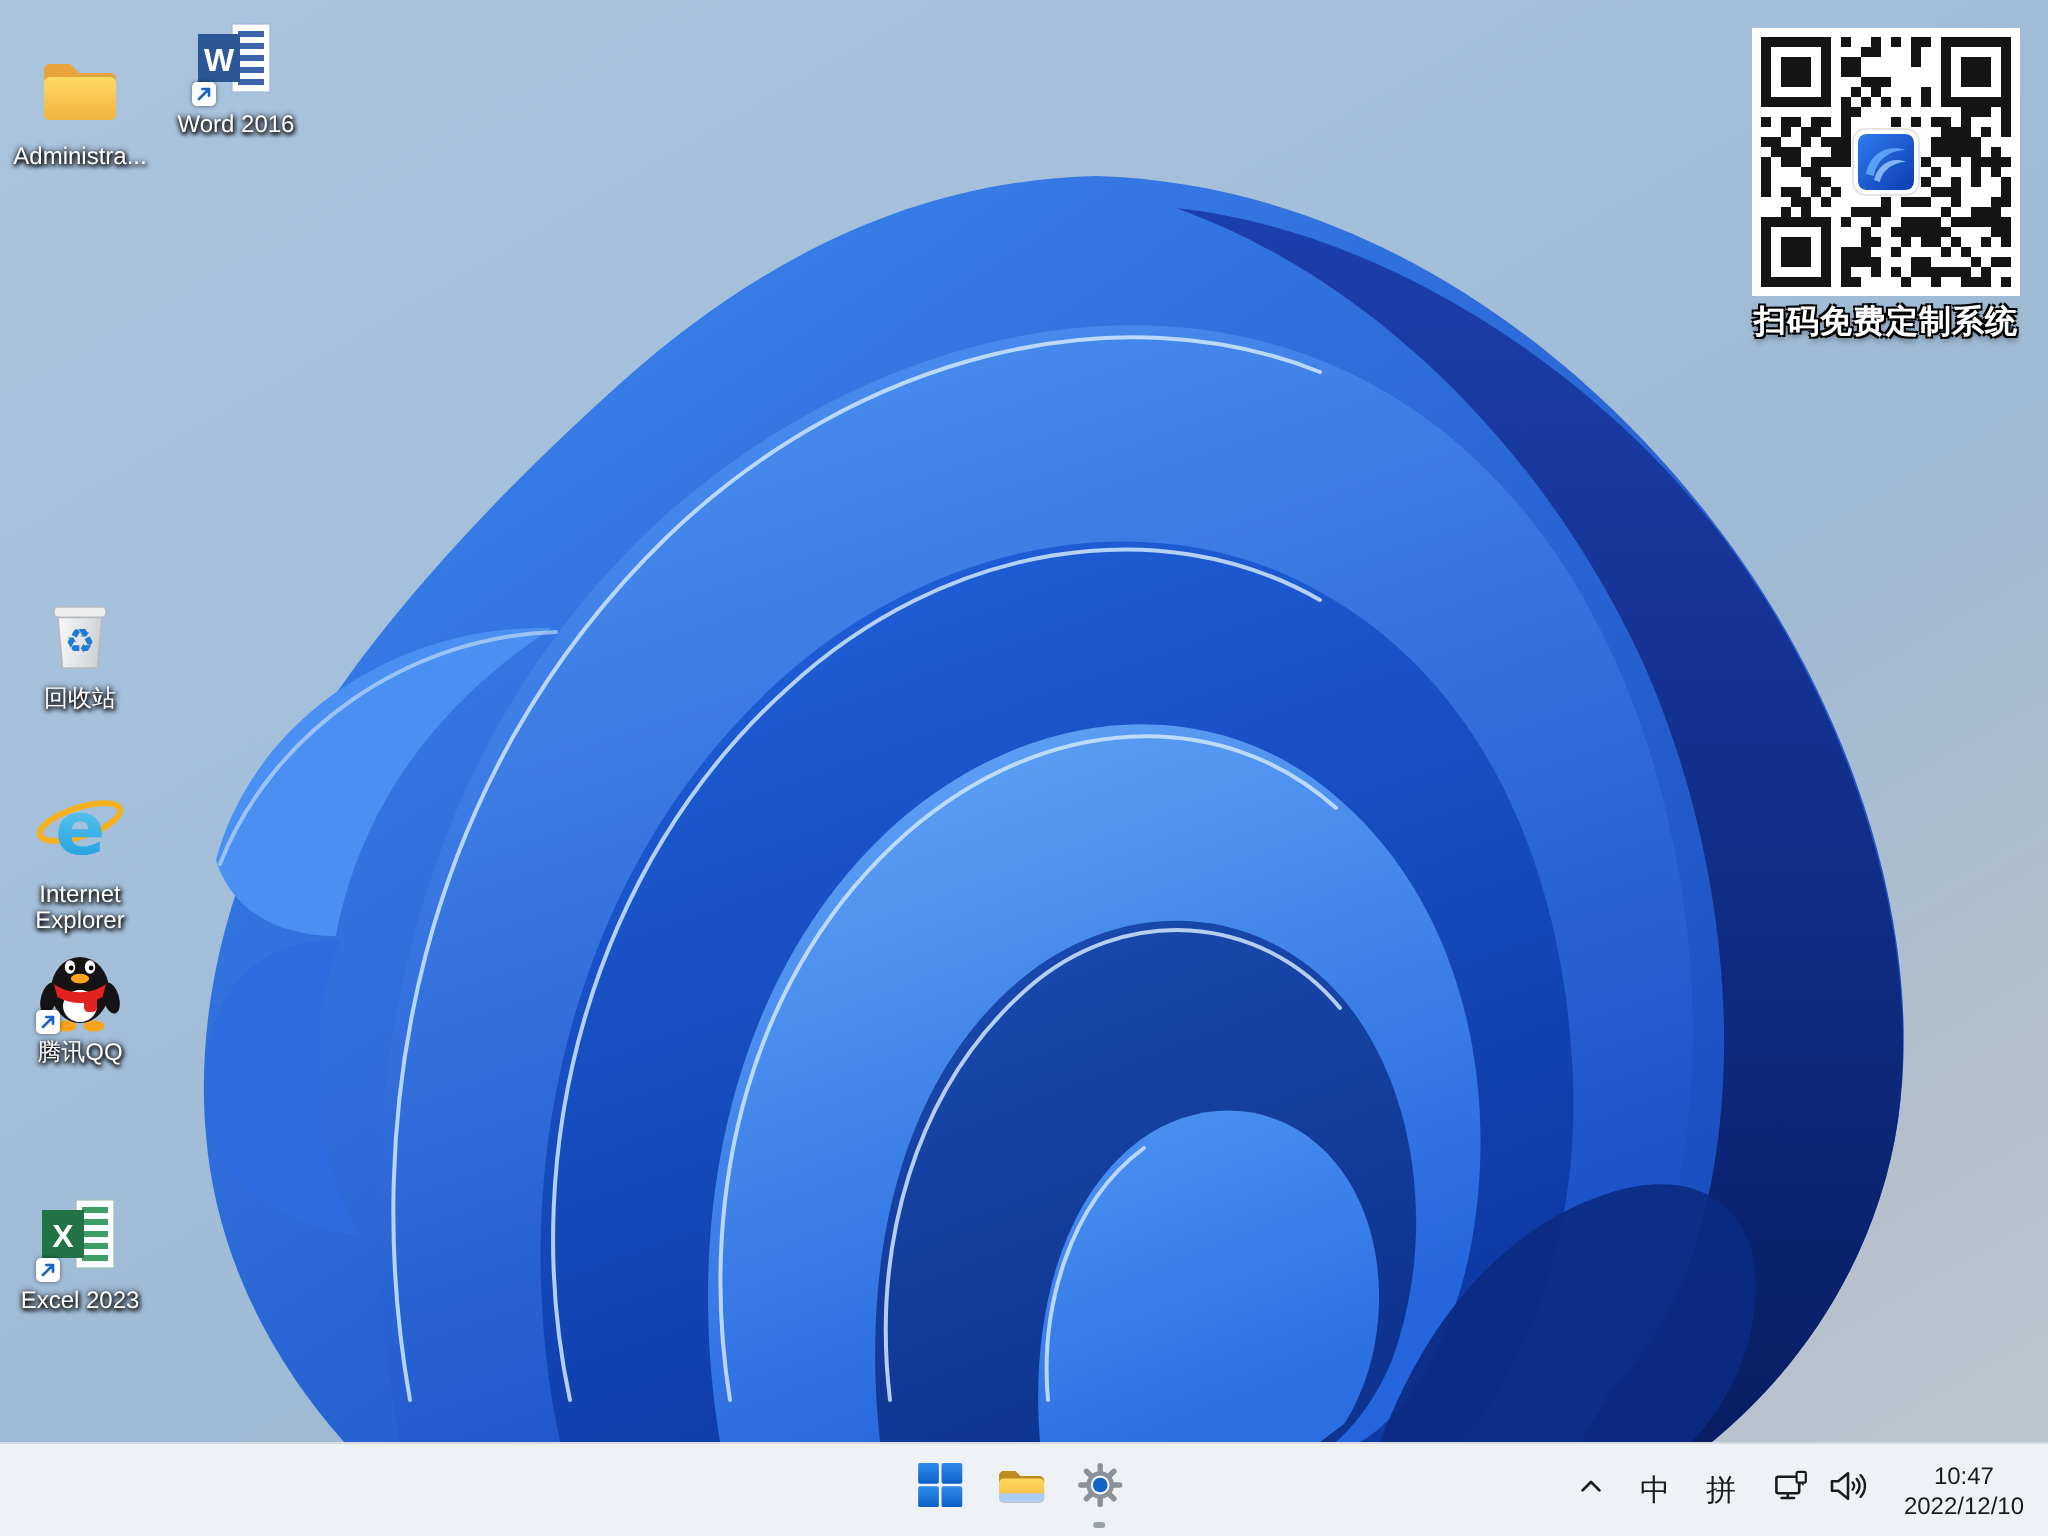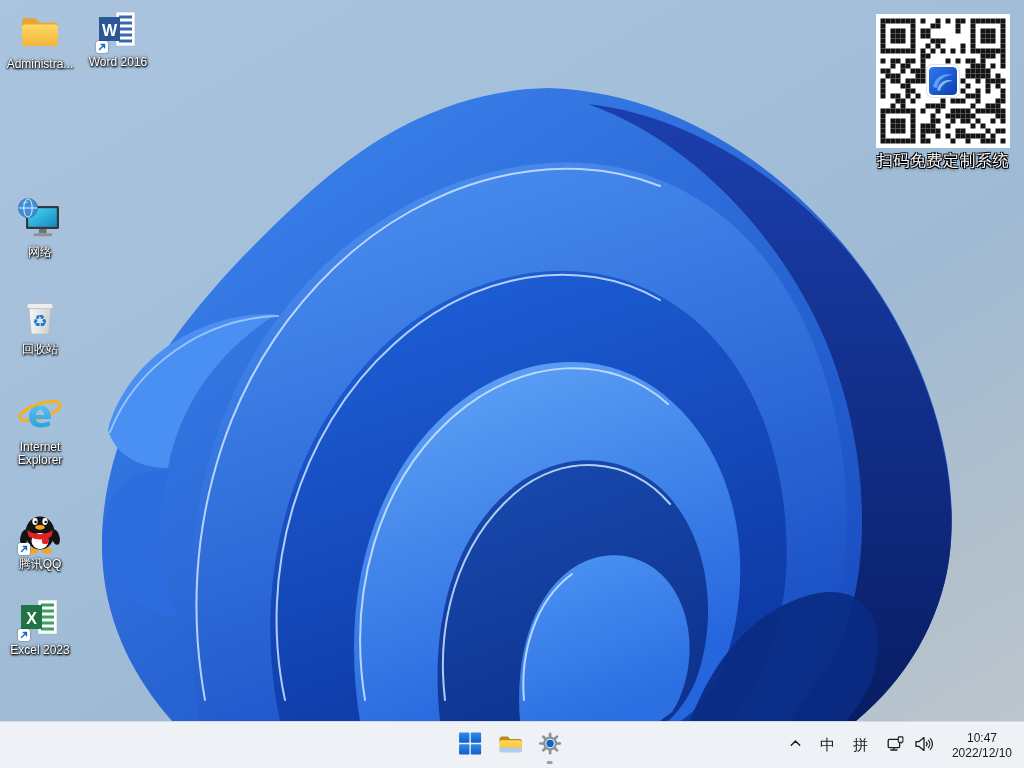--- a/index.html
+++ b/index.html
@@ -37,21 +37,21 @@
   
   .qr { position:absolute; top:14px; right:14px; width:134px; }
   .qr-box { width:134px; height:134px; background:#fff; position:relative; }
   .qr-logo {
     position:absolute; left:50%; top:50%; transform:translate(-50%,-50%);
     width:32px; height:32px; background:#fff; border-radius:6px; padding:2px;
     box-shadow:0 0 0 1px #e4e4e4;
   }
   .qr-logo svg { display:block; border-radius:4px; }
   .qr-caption {
-    margin-top:3px; text-align:center; font-size:16px; font-weight:normal; color:#fff;
+    margin-top:3px; text-align:center; font-size:16px; font-weight:bold; color:#fff;
     letter-spacing:.5px; white-space:nowrap;
     text-shadow:-1px -1px 0 #000, 1px -1px 0 #000, -1px 1px 0 #000, 1px 1px 0 #000, 0 2px 3px rgba(0,0,0,.5);
   }
 
   
   .taskbar {
     position:absolute; left:0; bottom:0; width:1024px; height:47px;
     background:#eef1f6; border-top:1px solid #d7dadf;
   }
   .tb-center {
@@ -145,21 +145,21 @@
     <g fill="none" stroke="#cfe7ff" stroke-width="2" opacity="0.85" stroke-linecap="round">
       <path d="M205 700 C180 560 208 390 334 268 C430 176 560 146 660 186"></path>
       <path d="M285 700 C258 575 296 432 394 344 C472 272 580 254 660 300"></path>
       <path d="M365 700 C348 595 376 484 454 416 C522 357 610 352 668 404"></path>
       <path d="M445 700 C436 625 456 545 514 494 C562 452 630 456 670 504"></path>
       <path d="M524 700 C520 655 534 602 572 574"></path>
       <path d="M110 432 C136 366 204 318 278 316" opacity="0.7"></path>
     </g>
   </svg>
 
-  <div class="dicon" style="left:1px;top:8px">
+  <div class="dicon" style="left:1px;top:22px">
     <div class="glyph">
       <svg viewBox="0 0 48 48" width="48" height="48">
         <defs>
             <linearGradient id="fgY" x1="0" y1="0" x2="0" y2="1">
           <stop offset="0" stop-color="#ffd966"></stop>
               <stop offset="1" stop-color="#f2b33c"></stop>
             </linearGradient>
           </defs>
         <path d="M6 13c0-1.7 1.3-3 3-3h10l4.5 4.5H39c1.7 0 3 1.3 3 3V20H6z" fill="#e9a33b"></path>
         <rect x="6" y="16.5" width="36" height="21.5" rx="2.8" fill="url(#fgY)"></rect>
@@ -185,41 +185,20 @@
       <span class="badge">
         <svg viewBox="0 0 12 12" width="10" height="10">
             <path d="M3 9 L9 3 M5 3 H9 V7" stroke="#1565c8" stroke-width="1.6" fill="none" stroke-linecap="round" stroke-linejoin="round"></path>
           </svg>
       </span>
     </div>
     <div class="label">Word 2016</div>
   </div>
 
 
-  <div class="dicon" style="left:1px;top:196px">
-    <div class="glyph">
-      <svg viewBox="0 0 48 48" width="48" height="48">
-        <defs>
-            <linearGradient id="scrG2" x1="0" y1="0" x2="1" y2="1">
-          <stop offset="0" stop-color="#4ad8ec"></stop>
-              <stop offset="1" stop-color="#1488c8"></stop>
-            </linearGradient>
-          </defs>
-        <rect x="10" y="10" width="33" height="23" rx="1.6" fill="#333740"></rect>
-        <rect x="12.2" y="12.2" width="28.6" height="18.6" fill="url(#scrG2)"></rect>
-        <rect x="23" y="33" width="7.5" height="4.2" fill="#6f7277"></rect>
-        <rect x="17.5" y="37.2" width="18.5" height="3" rx="1" fill="#8e9196"></rect>
-        <circle cx="12" cy="12" r="9.5" fill="#3f8fd6" stroke="#2a6faf" stroke-width="0.8"></circle>
-        <ellipse cx="12" cy="12" rx="4.2" ry="9.2" fill="none" stroke="rgba(255,255,255,.85)" stroke-width="1"></ellipse>
-        <line x1="2.8" y1="12" x2="21.2" y2="12" stroke="rgba(255,255,255,.85)" stroke-width="1"></line>
-        <path d="M6 7.5 q3 -2.5 6.5 -2 q-2 2.5 -6.5 2Z" fill="#bfe3f2" opacity="0.85"></path>
-      </svg>
-    </div>
-    <div class="label">网络</div>
-  </div>
 
   <div class="dicon" style="left:1px;top:293px">
     <div class="glyph">
       <svg viewBox="0 0 48 48" width="48" height="48">
         <defs>
             <linearGradient id="binG" x1="0" y1="0" x2="1" y2="0.15">
           <stop offset="0" stop-color="#f7f8f9"></stop>
               <stop offset="0.55" stop-color="#e3e5e7"></stop>
           <stop offset="1" stop-color="#cfd2d5"></stop>
             </linearGradient>
@@ -241,21 +220,21 @@
               <stop offset="1" stop-color="#1699dd"></stop>
             </linearGradient>
           </defs>
         <ellipse cx="24" cy="20" rx="21" ry="7.2" fill="none" stroke="#f6b11f" stroke-width="3" transform="rotate(-18 24 20)"></ellipse>
         <text x="24" y="36" font-size="37" font-weight="bold" text-anchor="middle" fill="url(#ieG)" font-family="'DejaVu Sans',sans-serif">e</text>
       </svg>
     </div>
     <div class="label">Internet Explorer</div>
   </div>
 
-  <div class="dicon" style="left:1px;top:508px">
+  <div class="dicon" style="left:1px;top:470px">
     <div class="glyph">
       <svg viewBox="0 0 48 48" width="48" height="48">
         <ellipse cx="8.5" cy="29" rx="4" ry="8" fill="#141414" transform="rotate(16 8.5 29)"></ellipse>
         <ellipse cx="39.5" cy="29" rx="4" ry="8" fill="#141414" transform="rotate(-16 39.5 29)"></ellipse>
         <ellipse cx="17" cy="43" rx="5.2" ry="2.8" fill="#f9a41b"></ellipse>
         <ellipse cx="31" cy="43" rx="5.2" ry="2.8" fill="#f9a41b"></ellipse>
         <ellipse cx="24" cy="25" rx="14.5" ry="16.5" fill="#141414"></ellipse>
         <ellipse cx="24" cy="33" rx="8.5" ry="8" fill="#ffffff"></ellipse>
         <ellipse cx="19" cy="13.5" rx="2.6" ry="3.4" fill="#fff"></ellipse>
         <ellipse cx="29" cy="13.5" rx="2.6" ry="3.4" fill="#fff"></ellipse>

